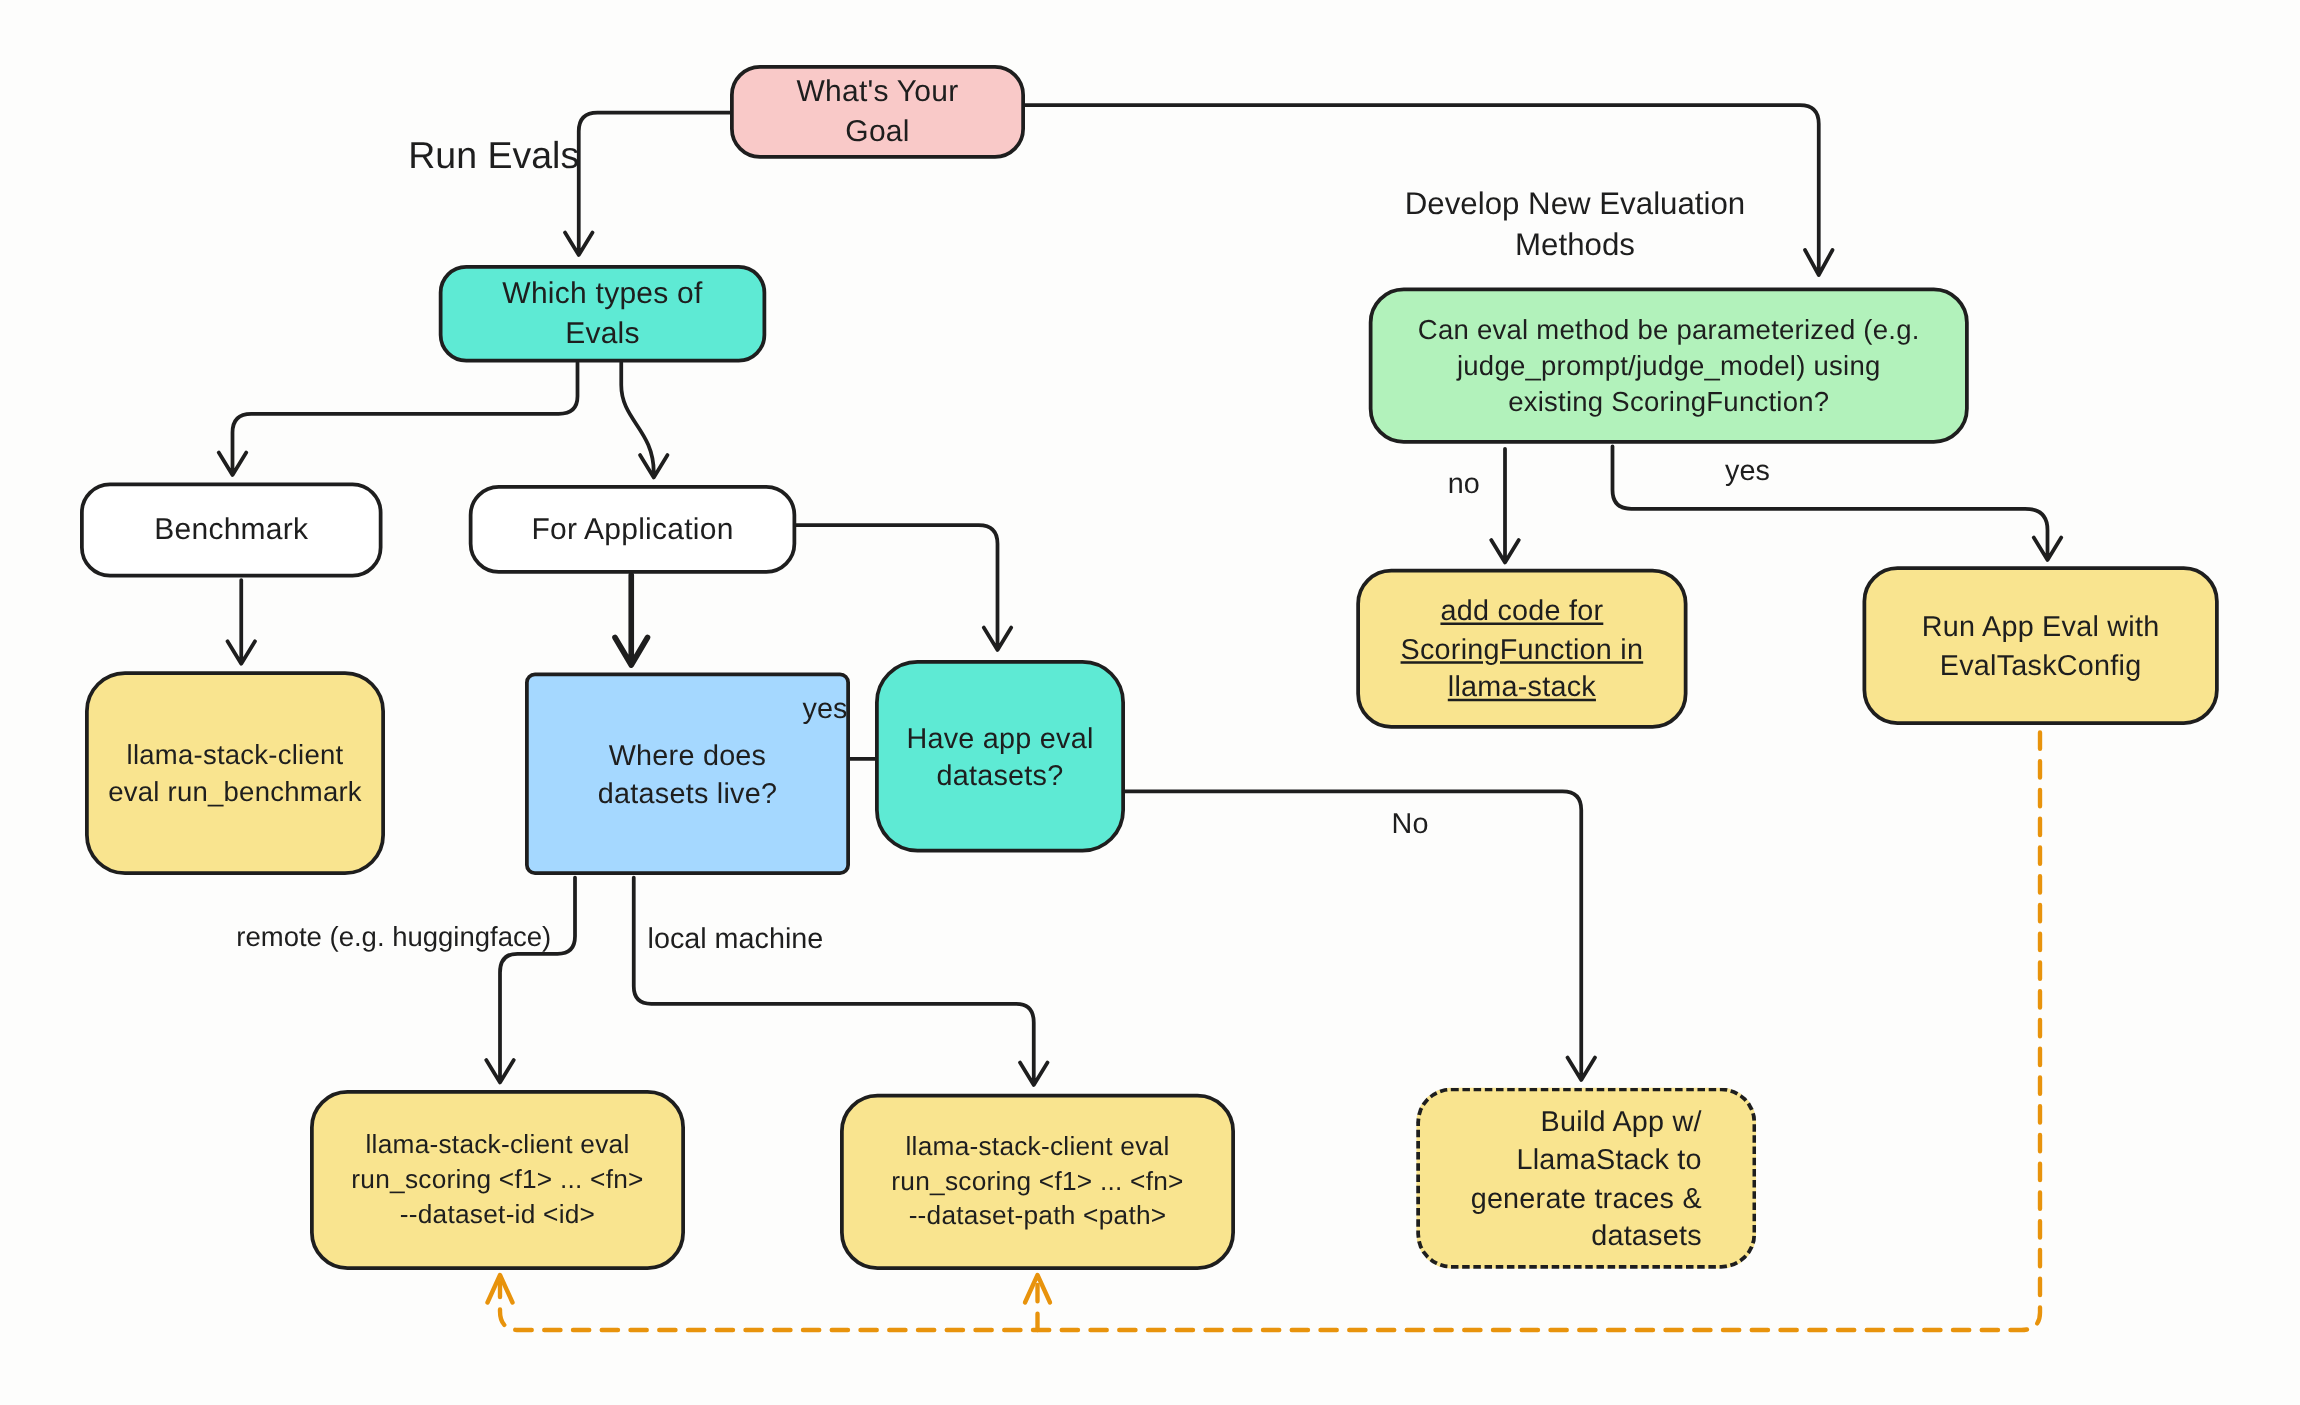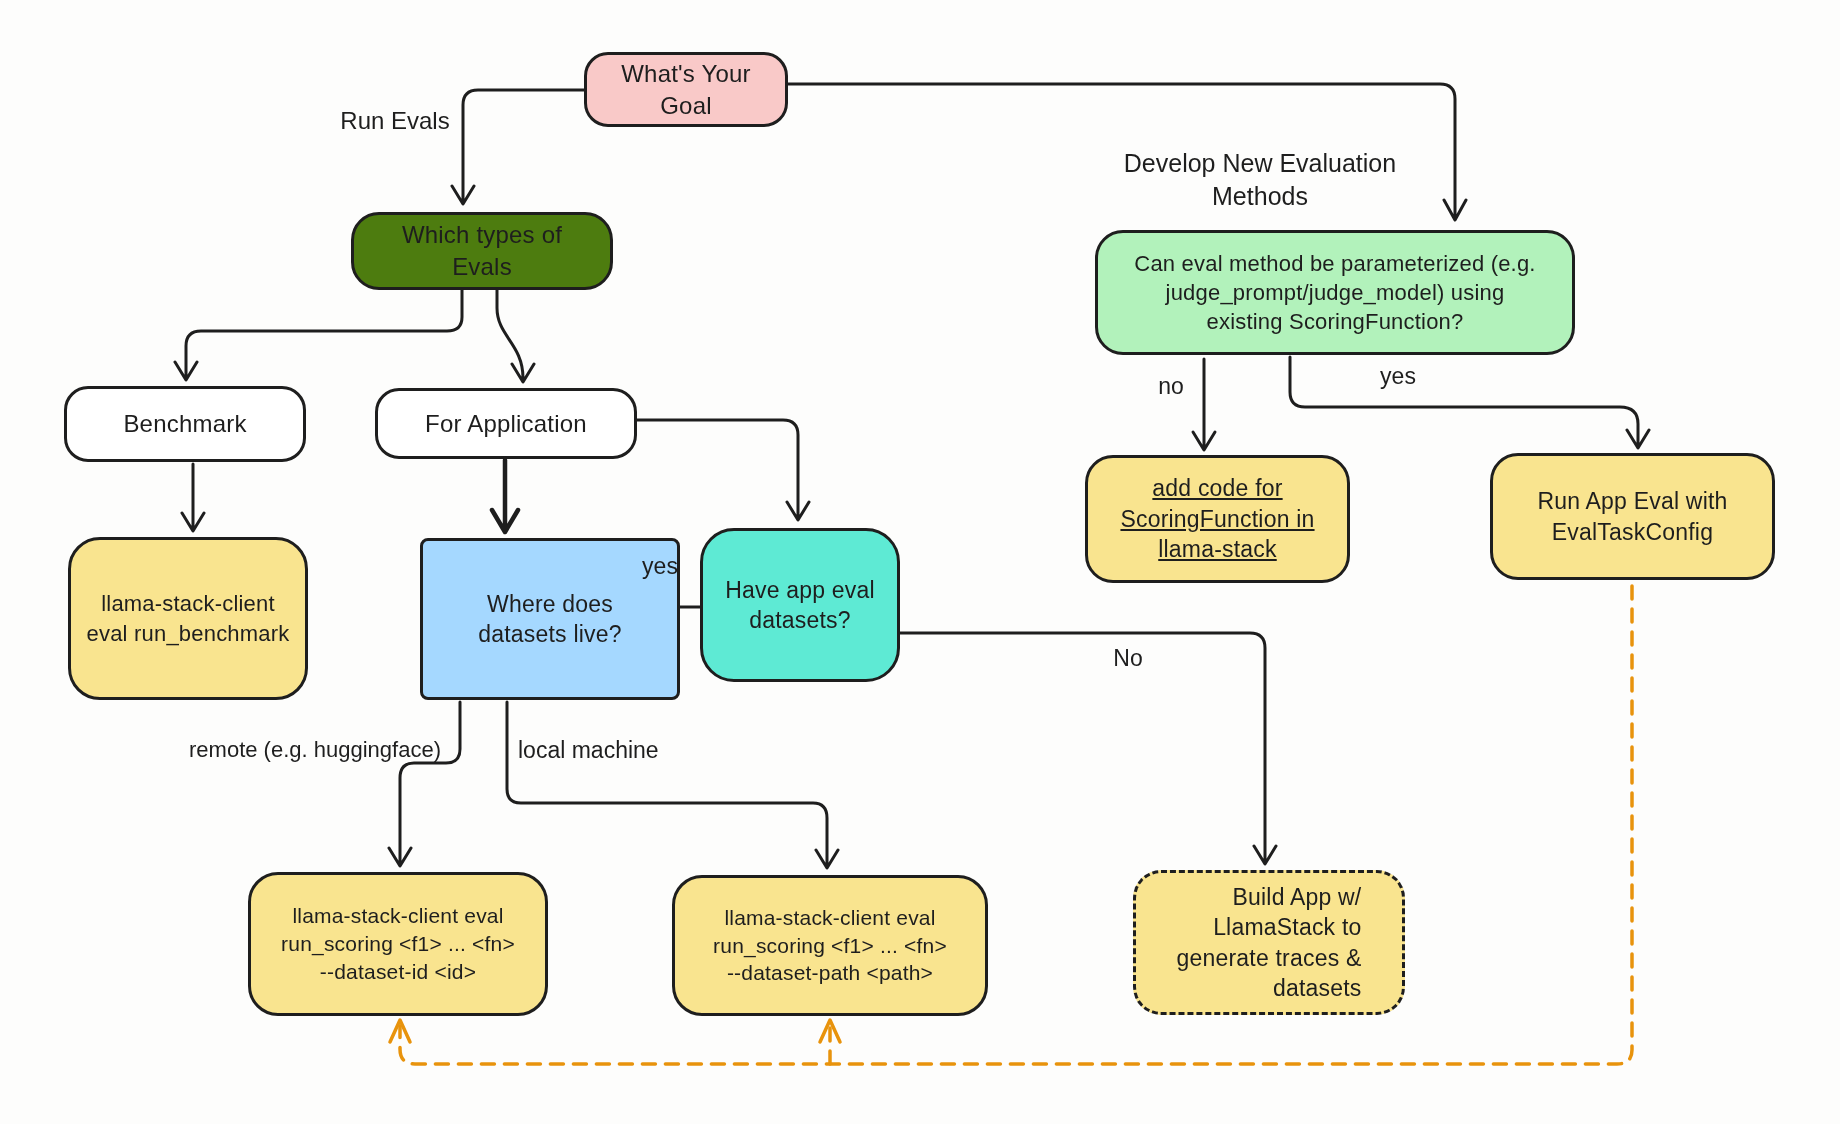--- a/index.html
+++ b/index.html
@@ -55,24 +55,24 @@
       <path d="M 507 702 L 507 789 Q 507 803 521 803 L 813 803 Q 827 803 827 818 L 827 864 M 816 850 L 827 868 L 838 850"></path>
     </g>
     <g fill="none" stroke="#e8930c" stroke-width="3.5" stroke-linecap="round" stroke-linejoin="round">
       <path stroke-dasharray="13 10" d="M 1632 586 L 1632 1050 Q 1632 1064 1617 1064 L 415 1064 Q 400 1064 400 1049 L 400 1026"></path>
       <path stroke-dasharray="13 10" d="M 830 1064 L 830 1026"></path>
       <path d="M 390 1042 L 400 1020 L 410 1042"></path>
       <path d="M 820 1042 L 830 1020 L 840 1042"></path>
     </g>
   </svg>
 
-  <div class="node" style="left: 584px; top: 52px; width: 204px; height: 75px; font-size: 24px; border-radius: 24px; background: rgb(249, 201, 200);">What's Your
+  <div class="node" style="left: 584px; top: 52px; width: 236px; height: 75px; font-size: 24px; border-radius: 24px; background: rgb(249, 201, 200);">What's Your
 Goal</div>
 
-  <div class="node" style="left: 351px; top: 212px; width: 262px; height: 78px; font-size: 24px; background: #4d7c0f;">Which types of
+  <div class="node" style="left: 351px; top: 212px; width: 262px; height: 78px; font-size: 24px; background: #5eead4; border-radius: 22px;">Which types of
 Evals</div>
 
   <div class="node" style="left: 1095px; top: 230px; width: 480px; height: 125px; font-size: 22px; background: rgb(178, 242, 187);">Can eval method be parameterized (e.g.
 judge_prompt/judge_model) using
 existing ScoringFunction?</div>
 
   <div class="node" style="left: 64px; top: 386px; width: 242px; height: 76px; font-size: 24px; border-radius: 24px; background: rgb(255, 255, 255);">Benchmark</div>
 
   <div class="node" style="left: 375px; top: 388px; width: 262px; height: 71px; font-size: 24px; border-radius: 24px; background: rgb(255, 255, 255); text-align: right;">For Application</div>
 
@@ -98,21 +98,21 @@
 
   <div class="node" style="left: 672px; top: 875px; width: 316px; height: 141px; font-size: 21px; border-radius: 30px; background: rgb(249, 228, 143);">llama-stack-client eval
 run_scoring &lt;f1&gt; ... &lt;fn&gt;
 --dataset-path &lt;path&gt;</div>
 
   <div class="node dashed" style="left: 1133px; top: 870px; width: 272px; height: 145px; background: rgb(249, 228, 143);">Build App w/
 LlamaStack to
 generate traces &amp;
 datasets</div>
 
-  <div class="edge-label" style="left:325px;top:105px;width:140px;font-size:24px;">Run Evals</div>
+  <div class="edge-label" style="left:325px;top:105px;width:140px;font-size:30px;">Run Evals</div>
 
   <div class="edge-label" style="left:1095px;top:102px;width:330px;font-size:25px;margin-top:45px;">Develop New Evaluation
 Methods</div>
 
   <div class="edge-label" style="left:630px;top:552px;width:60px;">yes</div>
 
   <div class="edge-label" style="left:1148px;top:372px;width:46px;">no</div>
 
   <div class="edge-label" style="left:1368px;top:362px;width:60px;">yes</div>
 

